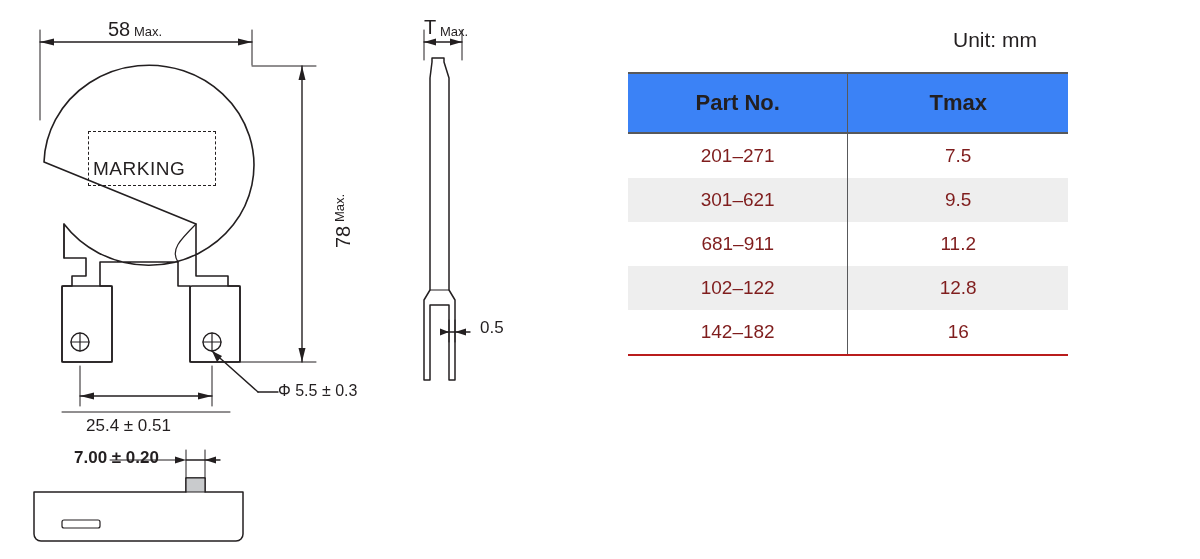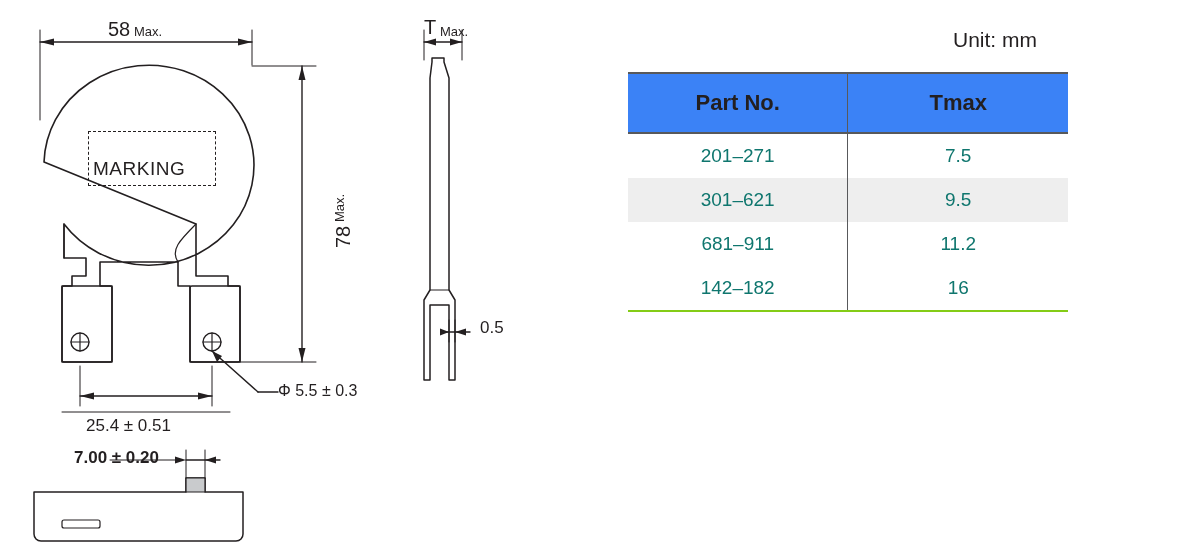--- a/index.html
+++ b/index.html
@@ -52,27 +52,27 @@
     font-size: 22px;
     height: 56px;
     text-align: center;
     border-top: 2px solid #58595b;
     border-bottom: 2px solid #58595b;
   }
   table.spec td {
     height: 42px;
     text-align: center;
     font-size: 19px;
-    color: #0f766e;
+    color: #7f1d1d;
   }
   table.spec tr.alt td {
     background: #eeeeee;
   }
   table.spec tbody tr:last-child td {
-    border-bottom: 2px solid #84cc16;
+    border-bottom: 2px solid #b91c1c;
   }
   table.spec th.col-part, table.spec td.col-part {
     width: 220px;
     border-right: 1.5px solid #58595b;
   }
   table.spec th.col-tmax, table.spec td.col-tmax {
     width: 220px;
   }
   .txt {
     position: absolute;
@@ -286,20 +286,24 @@
           <td class="col-tmax">7.5</td>
         </tr>
         <tr class="alt">
           <td class="col-part">301–621</td>
           <td class="col-tmax">9.5</td>
         </tr>
         <tr>
           <td class="col-part">681–911</td>
           <td class="col-tmax">11.2</td>
         </tr>
+        <tr class="alt">
+          <td class="col-part">102–122</td>
+          <td class="col-tmax">12.8</td>
+        </tr>
         <tr>
           <td class="col-part">142–182</td>
           <td class="col-tmax">16</td>
         </tr>
       </tbody>
     </table>
   </div>
 
 </div>
 

